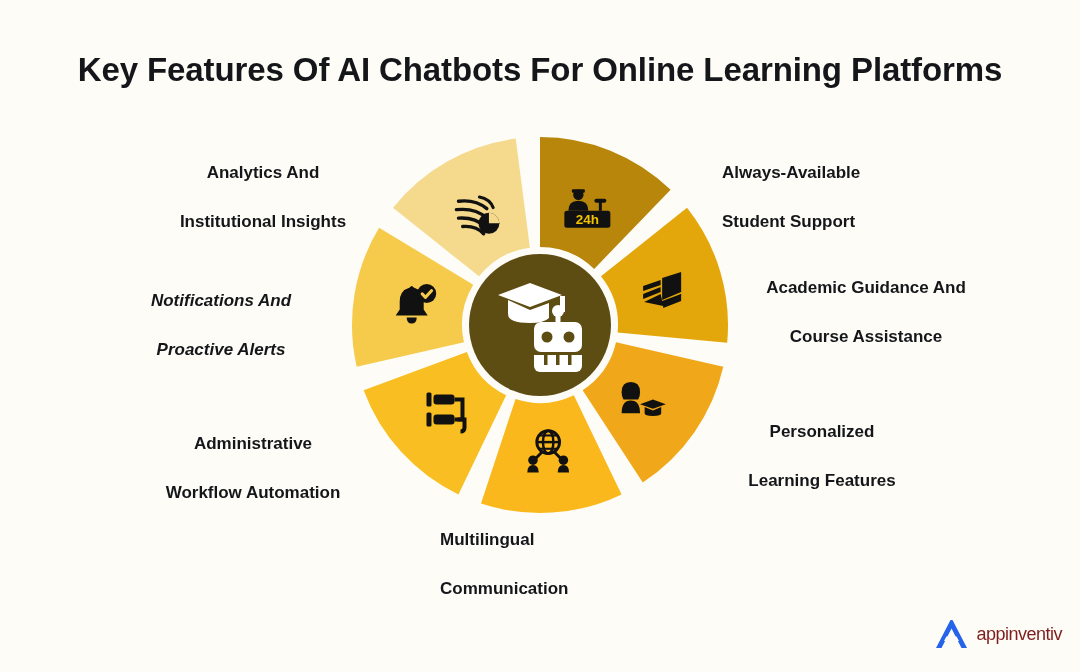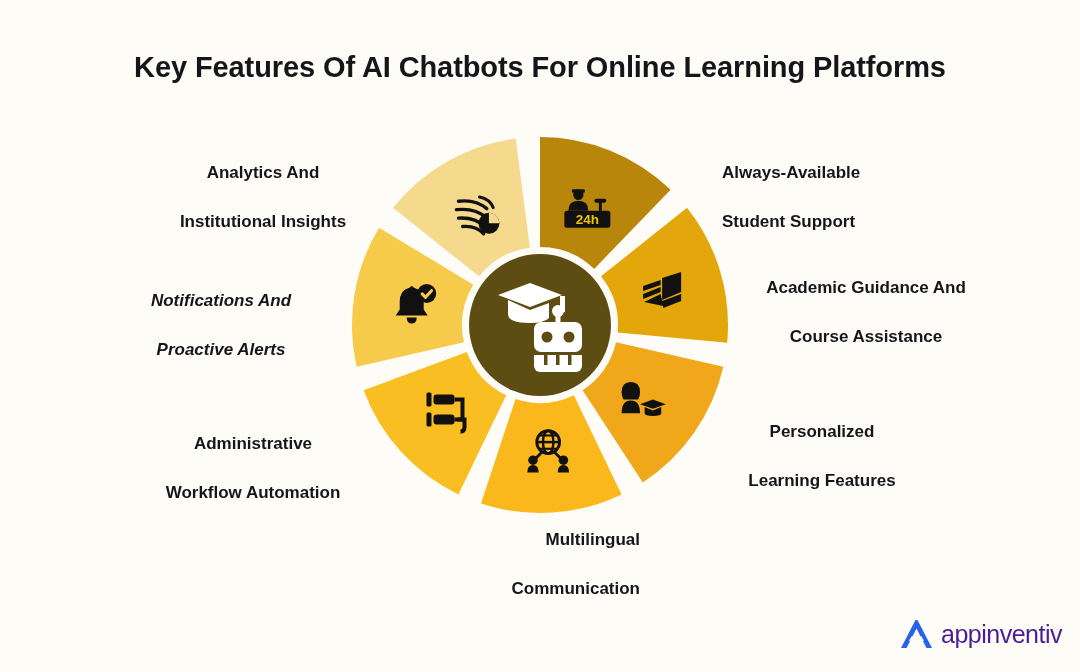--- a/index.html
+++ b/index.html
@@ -15,21 +15,21 @@
     overflow: hidden;
     position: relative;
   }
 
   #page-title {
     position: absolute;
     top: 50px;
     left: 0;
     width: 1080px;
     text-align: center;
-    font-size: 29px;
+    font-size: 33px;
     font-weight: bold;
     color: #15161A;
     letter-spacing: -0.1px;
     line-height: 1.2;
   }
 
   
   #wheel-wrap {
     position: absolute;
     left: 310px;
@@ -51,38 +51,38 @@
     font-weight: bold;
     color: #15161A;
     line-height: 1.68;
     white-space: nowrap;
   }
   .label .l2 { display: block; margin-top: 20px; }
 
   .lbl-analytics      { top: 159px; left: 172px; width: 182px; text-align: center; }
   .lbl-notifications  { top: 287px; left: 141px; width: 160px; text-align: center; font-style: italic; }
   .lbl-admin          { top: 430px; left: 155px; width: 196px; text-align: center; }
-  .lbl-multilingual   { top: 526px; left: 440px; width: 200px; text-align: right; }
+  .lbl-multilingual   { top: 526px; left: 440px; width: 200px; text-align: left; }
   .lbl-personalized   { top: 418px; left: 722px; width: 200px; text-align: center; }
   .lbl-academic       { top: 274px; left: 755px; width: 222px; text-align: center; }
   .lbl-always         { top: 159px; left: 722px; width: 230px; text-align: left; }
 
   
   #logo {
     position: absolute;
     right: 18px;
     bottom: 18px;
     display: flex;
     align-items: center;
     gap: 5px;
   }
   #logo-word {
-    font-size: 25px;
+    font-size: 18px;
     font-weight: 500;
-    color: #4c1d95;
+    color: #7f1d1d;
     letter-spacing: -0.5px;
     line-height: 1;
   }
 </style>
 </head>
 <body>
 
 <div id="page-title">Key Features Of AI Chatbots For Online Learning Platforms</div>
 
 <div id="wheel-wrap">

